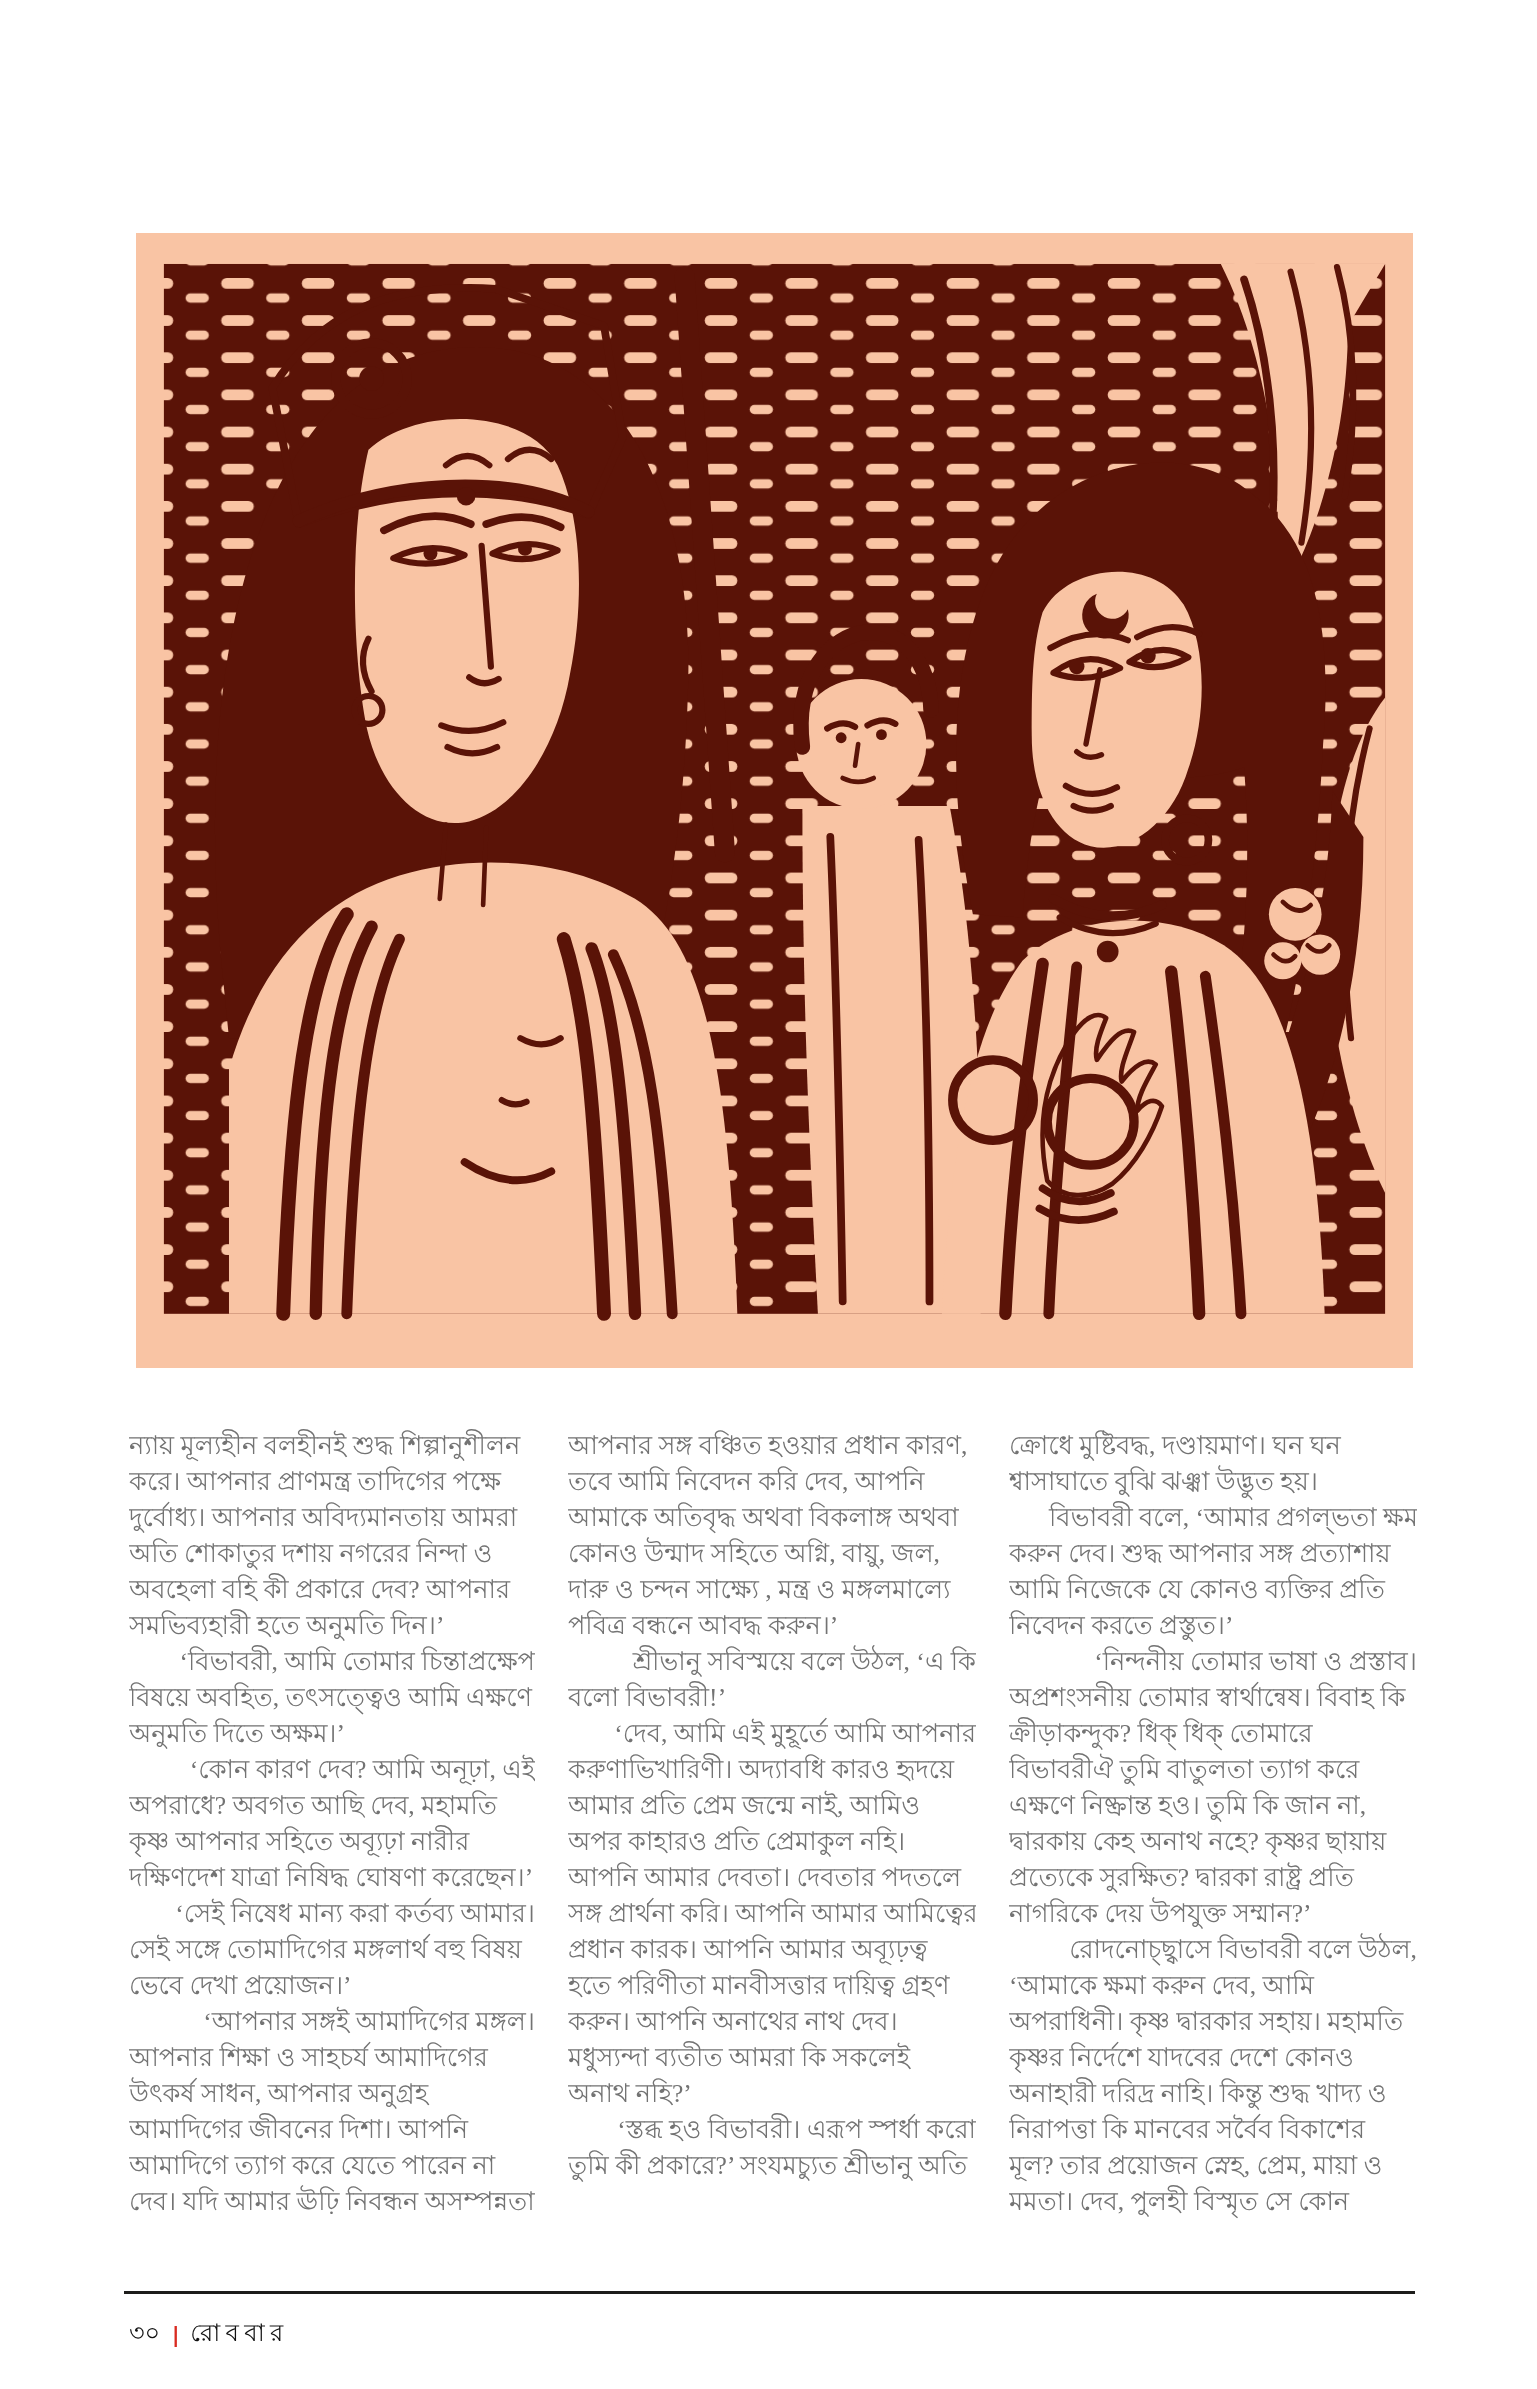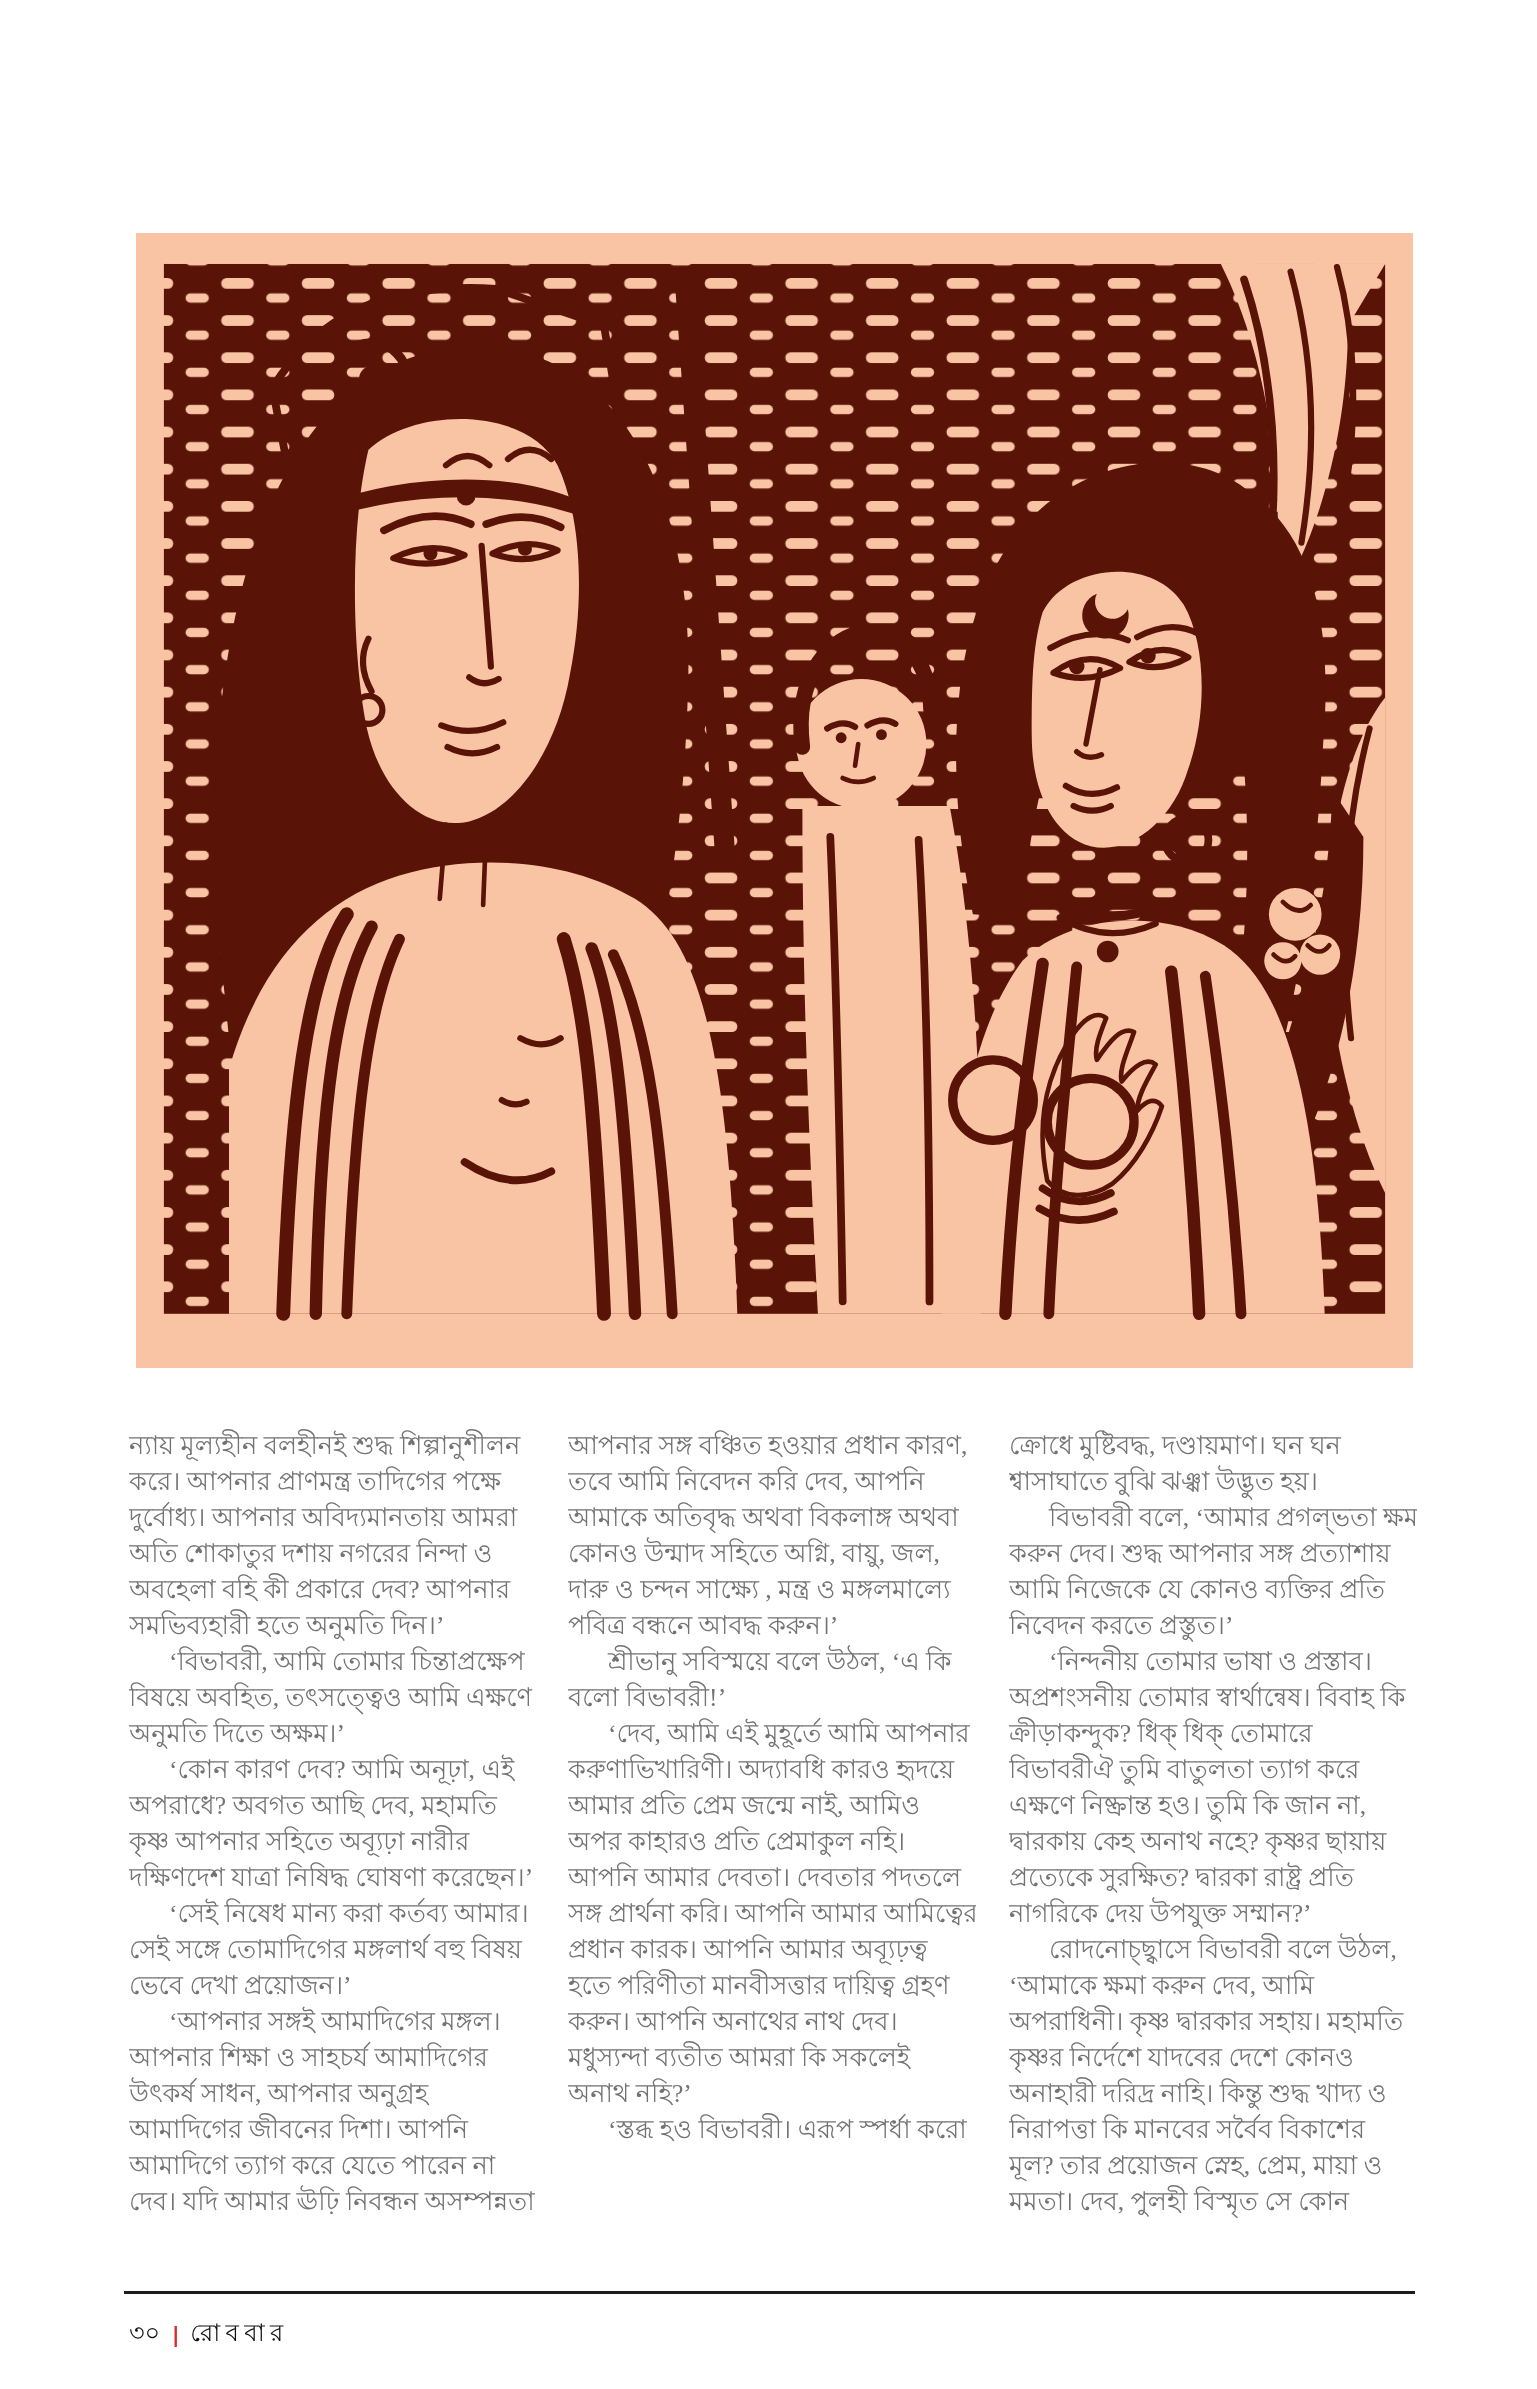--- a/index.html
+++ b/index.html
@@ -3,21 +3,21 @@
 <meta charset="utf-8">
 <style>
   html,body{margin:0;padding:0;}
   body{font-family:"Liberation Serif","DejaVu Serif",serif;}
   .sheet{position:relative;width:1538px;height:2389px;background:#ffffff;overflow:hidden;}
   .illo{position:absolute;left:136px;top:233px;width:1277px;height:1135px;}
   .illo svg{display:block;width:100%;height:100%;}
   .cols{position:absolute;left:129px;top:1428px;width:1288px;display:flex;gap:33px;}
   .col{width:408px;font-size:25.6px;line-height:36px;color:#737373;}
   .ln{white-space:nowrap;overflow:hidden;}
-  .ind{padding-left:40px;}
+  .ind{padding-left:40px;text-align:right;}
   .rule{position:absolute;left:124px;top:2291px;width:1291px;height:3.1px;background:#1d1d1b;}
   .footer{position:absolute;left:129px;top:2314px;display:flex;align-items:center;gap:12.4px;
           font-size:24px;color:#111;}
   .footer .sep{font-weight:bold;transform:scaleX(1.4);}
   .footer .title{letter-spacing:5.4px;}
   .ink{stroke:#5a1307;fill:none;stroke-linecap:round;stroke-linejoin:round;}
 </style>
 </head>
 <body>
 
@@ -175,20 +175,21 @@
         <div class="ln">আমার প্রতি প্রেম জন্মে নাই, আমিও</div>
         <div class="ln">অপর কাহারও প্রতি প্রেমাকুল নহি।</div>
         <div class="ln">আপনি আমার দেবতা। দেবতার পদতলে</div>
         <div class="ln">সঙ্গ প্রার্থনা করি। আপনি আমার আমিত্বের</div>
         <div class="ln">প্রধান কারক। আপনি আমার অব্যূঢ়ত্ব</div>
         <div class="ln">হতে পরিণীতা মানবীসত্তার দায়িত্ব গ্রহণ</div>
         <div class="ln">করুন। আপনি অনাথের নাথ দেব।</div>
         <div class="ln">মধুস্যন্দা ব্যতীত আমরা কি সকলেই</div>
         <div class="ln">অনাথ নহি?’</div>
         <div class="ln ind">‘স্তব্ধ হও বিভাবরী। এরূপ স্পর্ধা করো</div>
+        <div class="ln">তুমি কী প্রকারে?’ সংযমচ্যুত শ্রীভানু অতি</div>
       </div>
     <div class="col">
         <div class="ln">ক্রোধে মুষ্টিবদ্ধ, দণ্ডায়মাণ। ঘন ঘন</div>
         <div class="ln">শ্বাসাঘাতে বুঝি ঝঞ্ঝা উদ্ভুত হয়।</div>
         <div class="ln ind">বিভাবরী বলে, ‘আমার প্রগল্‌ভতা ক্ষমা</div>
         <div class="ln">করুন দেব। শুদ্ধ আপনার সঙ্গ প্রত্যাশায়</div>
         <div class="ln">আমি নিজেকে যে কোনও ব্যক্তির প্রতি</div>
         <div class="ln">নিবেদন করতে প্রস্তুত।’</div>
         <div class="ln ind">‘নিন্দনীয় তোমার ভাষা ও প্রস্তাব।</div>
         <div class="ln">অপ্রশংসনীয় তোমার স্বার্থান্বেষ। বিবাহ কি</div>

